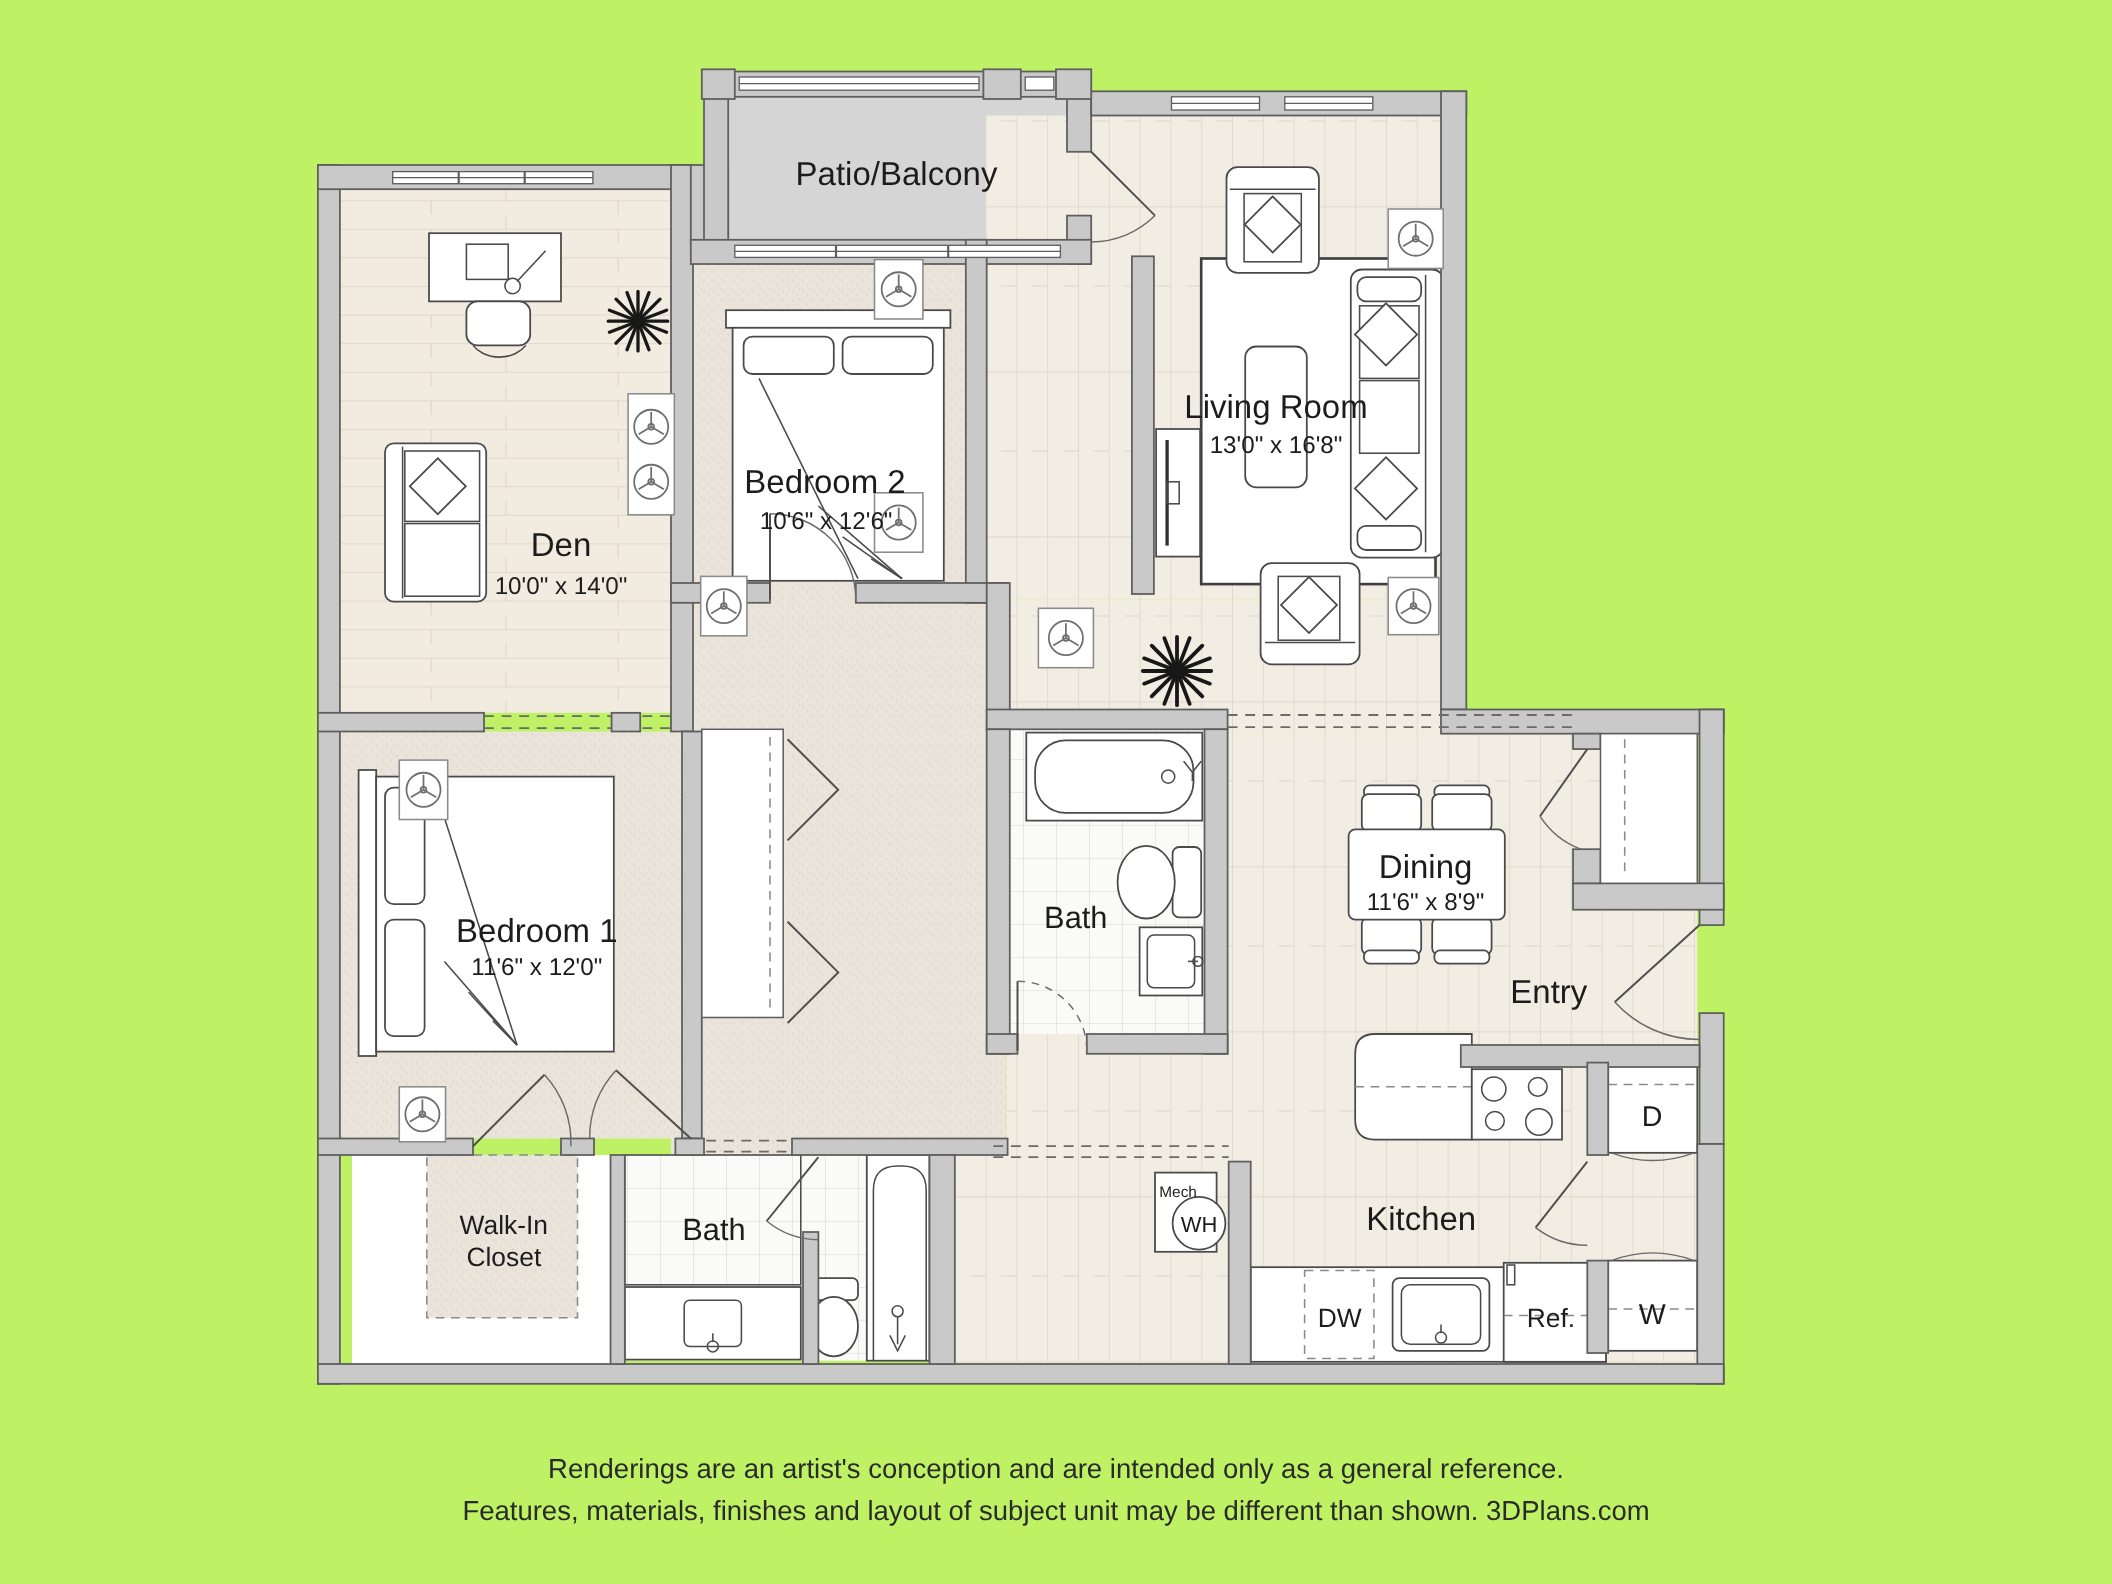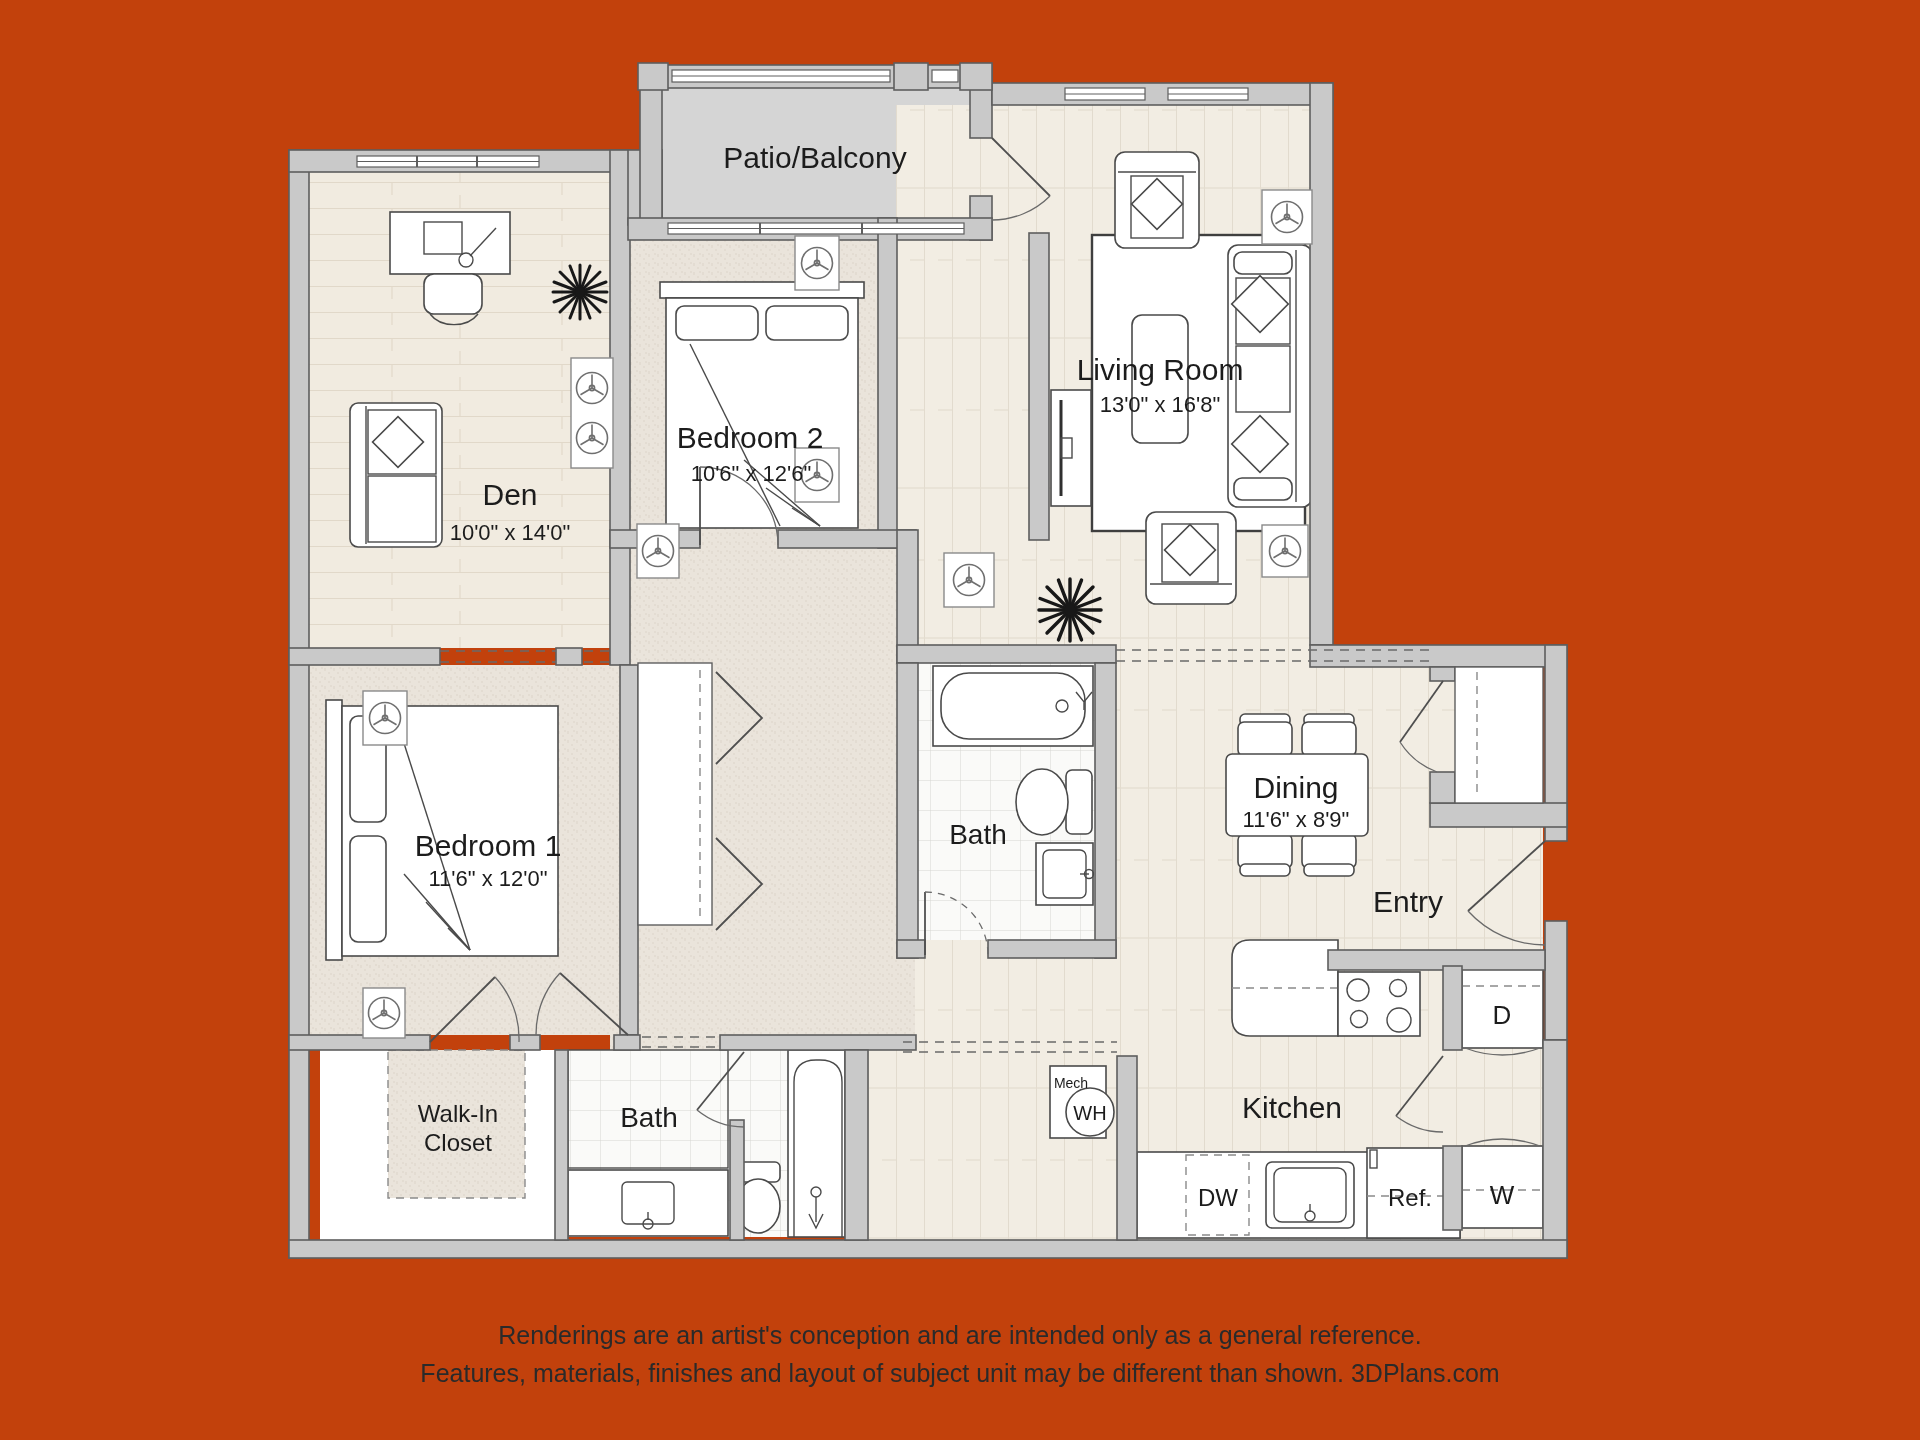--- a/index.html
+++ b/index.html
@@ -1,16 +1,16 @@
 <!DOCTYPE html>
 <html><head>
 <meta charset="utf-8">
 <style>
   html,body{margin:0;padding:0;background:#ffffff;}
-  .stage{position:relative;width:1920px;height:1440px;background:#c2410c;overflow:hidden;}
+  .stage{position:relative;width:1920px;height:1440px;background:#bef264;overflow:hidden;}
   svg{position:absolute;left:0;top:0;}
   text{font-family:"Liberation Sans","DejaVu Sans",sans-serif;fill:#1c1c1c;}
   .rl{font-size:30px;}
   .rd{font-size:22px;}
   .bl{font-size:28px;}
   .sm{font-size:24px;}
   .xs{font-size:14px;}
   .wh{font-size:20px;}
   .dwl{font-size:26px;}
   .foot{font-size:25px;fill:#2a2a2a;}

